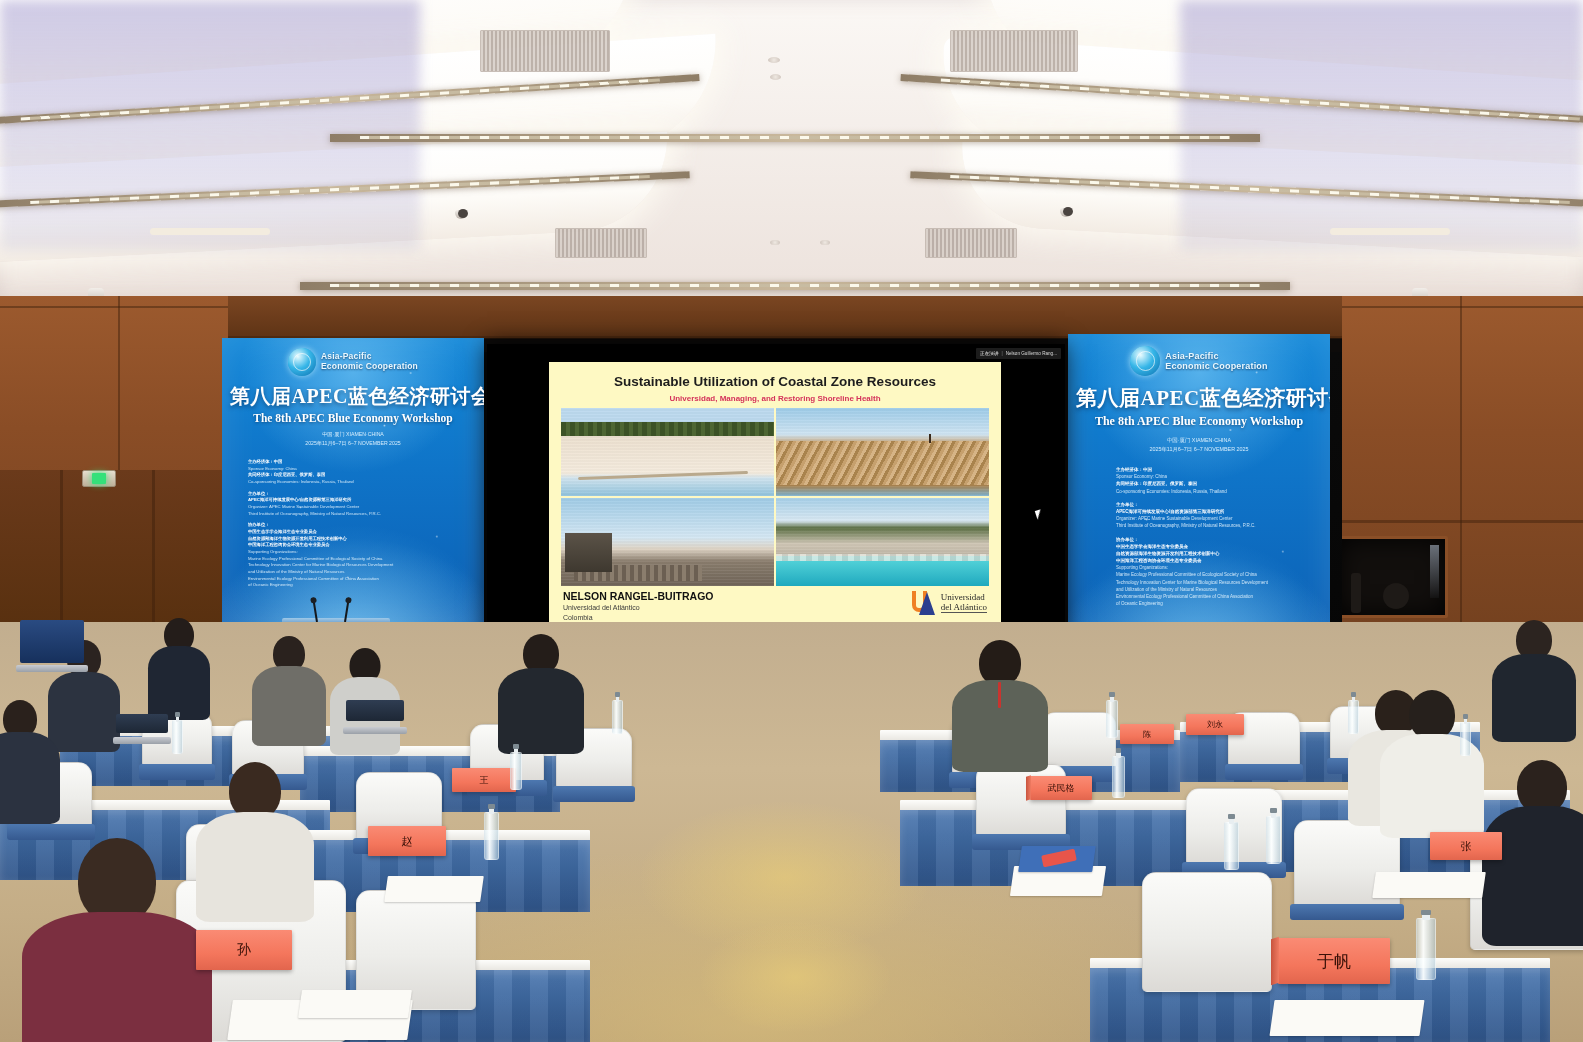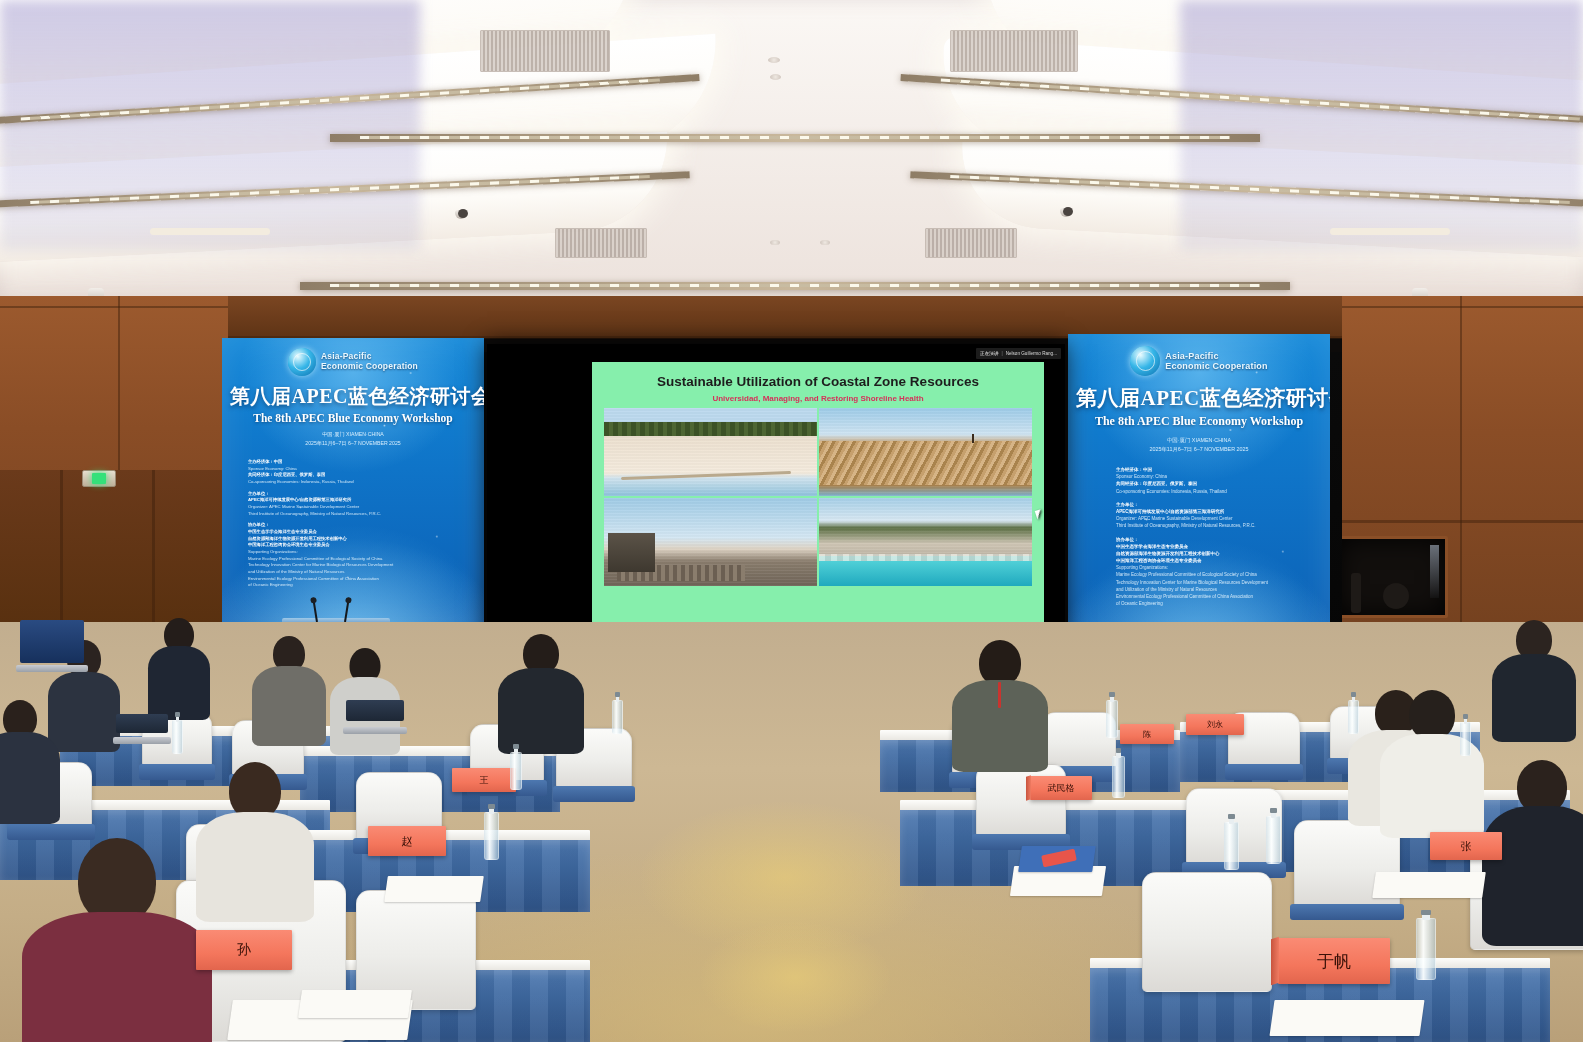--- a/index.html
+++ b/index.html
@@ -97,21 +97,21 @@
   .bn-en-title { font-family:"Liberation Serif", serif; font-weight:bold;
      text-shadow:0 1px 3px rgba(0,25,60,.5); white-space:nowrap; }
   .bn-loc { color:#dff2ff; opacity:.95; white-space:nowrap; }
   .bn-block { text-align:left; color:#e8f6ff; }
   .bn-block .cn { font-weight:bold; color:#ffffff; }
   .bn-block .en { opacity:.88; }
 
   
   .screen-frame { position:absolute; background:#000;
      box-shadow:0 0 22px rgba(0,0,0,.8); overflow:hidden; }
-  .slide { position:absolute; background:#86efac; overflow:hidden;margin-left:43px; }
+  .slide { position:absolute; background:#fef9c3; overflow:hidden; }
   .slide-title { text-align:center; color:#1d1d1d; font-weight:bold; }
   .slide-sub  { text-align:center; color:#d4325a; font-weight:bold; }
   .photo-grid { position:absolute; display:grid; gap:2px;
      grid-template-columns:1fr 1fr; grid-template-rows:1fr 1fr; }
   .ph { position:relative; overflow:hidden; }
   .ph1 { background:
       linear-gradient(180deg,#bcd9ee 0%,#bcd9ee 16%,#4a5f33 17%,#3d5228 30%,#ece0cf 31%,#f4ebdd 74%,#cfe3ee 80%,#8fc2dc 100%); }
   .ph2 { background:
       linear-gradient(180deg,#9dcbe8 0%,#cfe4f2 30%,#c9a87e 40%,#b8945f 70%,#a8834f 88%,#7fb2cf 100%); }
   .ph3 { background:
@@ -429,20 +429,39 @@
         </div>
         <div class="ph ph4" data-interactable="false">
           <div class="ph-noise"></div>
           <div style="position:absolute;left:0;bottom:0;width:100%;height:34%;
                       background:linear-gradient(180deg,#5ad8dc,#1fa9be);"></div>
           <div style="position:absolute;left:0;bottom:28%;width:100%;height:8%;
                       background:repeating-linear-gradient(92deg,#efefe8 0 6px,#cfd3cc 6px 12px);opacity:.75;"></div>
         </div>
       </div>
 
+      <div class="slide-foot" data-interactable="false" style="height:58px;">
+        <div class="foot-name" data-interactable="false" style="position:absolute;left:14px;top:4px;font-size:10.5px;">NELSON RANGEL-BUITRAGO</div>
+        <div class="foot-sub" data-interactable="false" style="position:absolute;left:14px;top:18px;font-size:7px;">Universidad del Atlántico</div>
+        <div class="foot-sub" data-interactable="false" style="position:absolute;left:14px;top:28px;font-size:7px;">Colombia</div>
+
+        <div class="ua-logo" data-interactable="false" style="right:14px;top:4px;">
+          <div class="ua-mark" data-interactable="false">
+            <div class="u"></div>
+              <div class="a"></div>
+          </div>
+          <div class="ua-txt" style="font-size:9px;">
+            <div class="l1" data-interactable="false">Universidad</div>
+            <div class="l2" data-interactable="false">del Atlántico</div>
+          </div>
+        </div>
+
+        <div class="bar-orange" data-interactable="false" style="left:0;bottom:0;width:62%;"></div>
+        <div class="bar-blue" data-interactable="false" style="right:0;bottom:0;width:38%;"></div>
+      </div>
     </div>
 
     <div class="cursor" data-interactable="false" style="left:549px;top:166px;"></div>
   </div>
 
   <div class="stage-floor" data-interactable="false" style="left:228px;top:726px;width:1114px;height:30px;"></div>
   <div class="stage-face" data-interactable="false" style="left:250px;top:744px;width:1070px;height:26px;"></div>
   <div class="stage-skirt" style="left:470px;top:700px;width:620px;height:44px;background:#070707;"></div>
 
   <div class="podium" data-interactable="false" style="left:282px;top:618px;width:108px;height:112px;">

